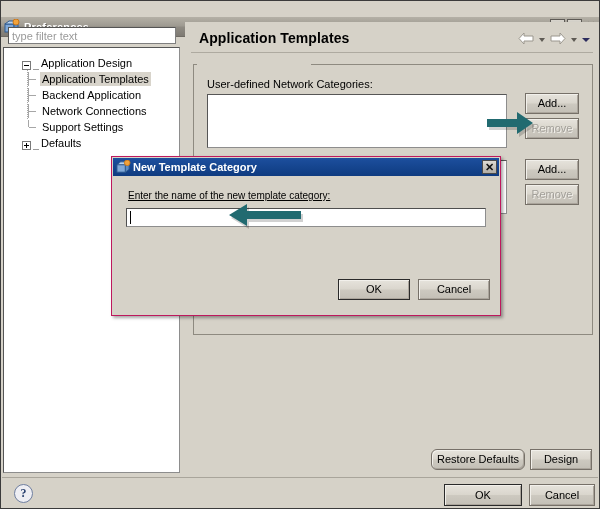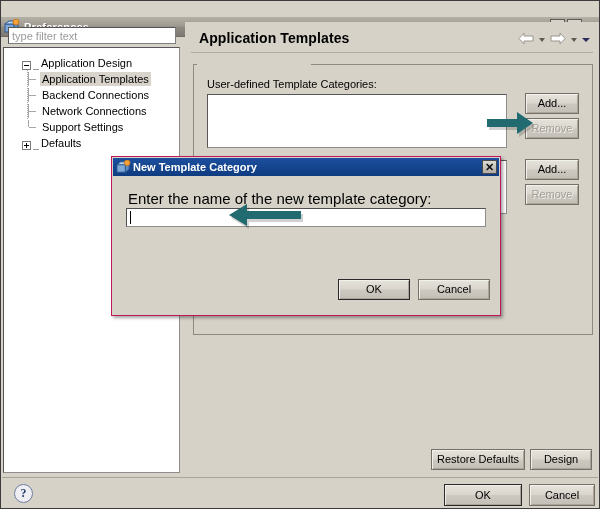--- a/index.html
+++ b/index.html
@@ -325,22 +325,23 @@
     background: linear-gradient(to bottom, #dedbd3, #b2aea6);
     border: 1px solid #4a4a4a;
     box-sizing: border-box;
     display: flex; align-items: center; justify-content: center;
     font-size: 11px; font-weight: bold; color: #111;
     line-height: 1;
   }
   .dialog-prompt {
     position: absolute;
     left: 16px; top: 33px;
-    font-size: 15px;
-    color: #000;
+    font-size: 10px;
+    color: #000;
+    text-decoration: underline;
   }
   .dialog-input {
     position: absolute;
     left: 14px; top: 51px;
     width: 360px; height: 19px;
     background: #ffffff;
     border: 1px solid #8d8d8d;
     border-top-color: #4f4f4f;
     border-left-color: #4f4f4f;
     box-sizing: border-box;
@@ -427,21 +428,21 @@
       <div style="position:relative;">
         <span class="vstem" style="top:0; height:50px; left:19px;"></span>
 
         <div class="tree-row child-row" style="padding-left:20px;">
           <span class="tick"></span>
           <span class="tree-label selected">Application Templates</span>
         </div>
 
         <div class="tree-row child-row" style="padding-left:20px;">
           <span class="tick"></span>
-          <span class="tree-label">Backend Connections</span>
+          <span class="tree-label">Backend Application</span>
         </div>
 
         <div class="tree-row child-row" style="padding-left:20px;">
           <span class="tick"></span>
           <span class="tree-label">Network Connections</span>
         </div>
 
         <div class="tree-row child-row last" style="padding-left:20px;">
           <span class="tick"></span>
           <span class="tree-label">Support Settings</span>
@@ -476,33 +477,33 @@
       <span class="caret-small"></span>
       <span class="caret-down"></span>
     </div>
 
     <div class="title-sep"></div>
 
     <div class="group-box"></div>
     <div class="group-top-left"></div>
     <div class="group-top-right"></div>
 
-    <div class="field-label" style="left:22px; top:56px;">User-defined Template Categories:</div>
+    <div class="field-label" style="left:22px; top:56px;">User-defined Network Categories:</div>
 
     <div class="listbox" style="left:22px; top:72px; width:300px; height:54px;"></div>
 
     <button class="btn" style="left:340px; top:71px; width:54px; height:21px;">Add...</button>
     <button class="btn disabled" style="left:340px; top:96px; width:54px; height:21px;">Remove</button>
 
     <div class="listbox" style="left:22px; top:138px; width:300px; height:54px;"></div>
 
     <button class="btn" style="left:340px; top:137px; width:54px; height:21px;">Add...</button>
     <button class="btn disabled" style="left:340px; top:162px; width:54px; height:21px;">Remove</button>
 
-    <button class="btn" style="left:246px; top:427px; width:94px; height:21px;">Restore Defaults</button>
+    <button class="btn" style="left:246px; top:427px; width:94px; height:21px;border-radius:6px;">Restore Defaults</button>
     <button class="btn" style="left:345px; top:427px; width:62px; height:21px;">Design</button>
   </div>
 
   <div class="arrow-wrap" style="left:484px; top:108px; width:56px; height:30px;">
     <svg width="56" height="30" viewBox="0 0 56 30">
       <g transform="translate(2,3)">
         <path d="M0 7 L30 7 L30 0 L46 11 L30 22 L30 15 L0 15 Z" fill="#000" opacity="0.18" transform="translate(2,3)"></path>
         <path d="M0 7 L30 7 L30 0 L46 11 L30 22 L30 15 L0 15 Z" fill="#216a70"></path>
       </g>
     </svg>

